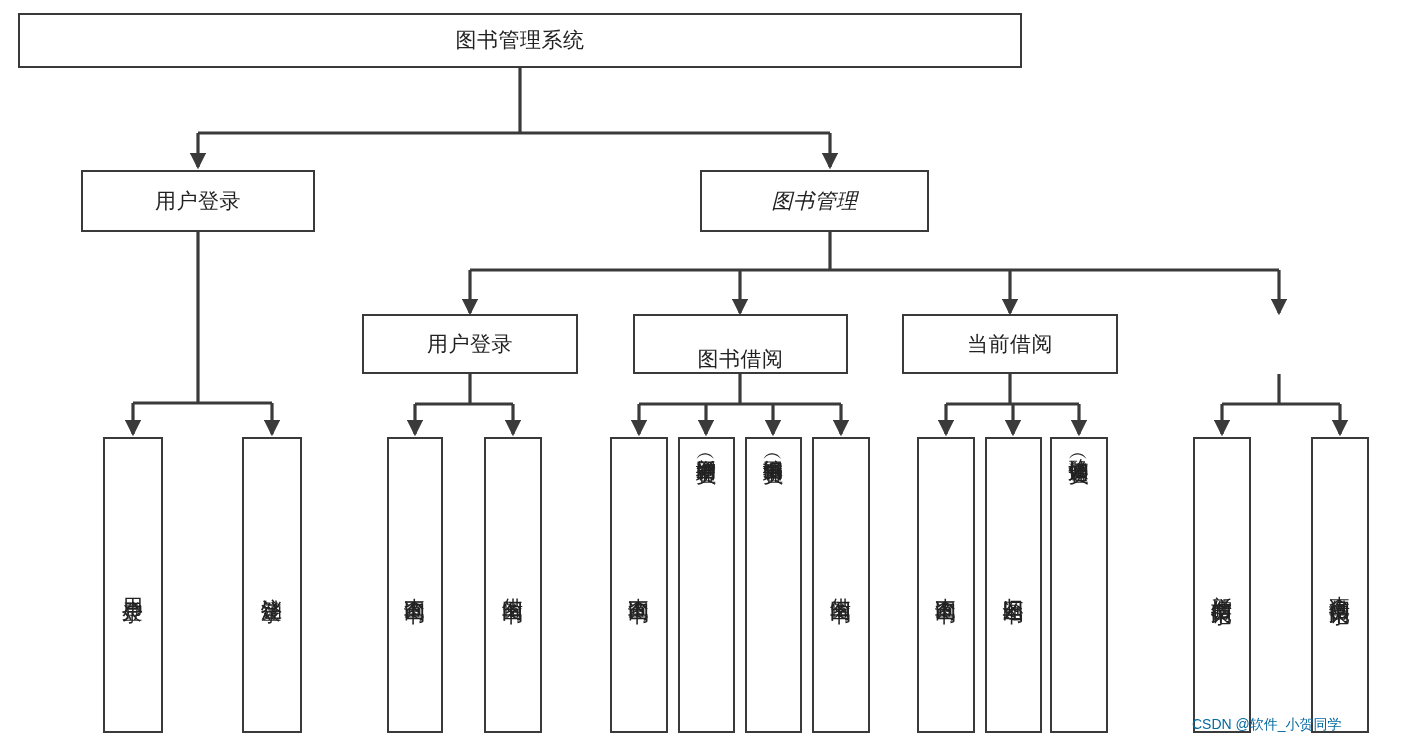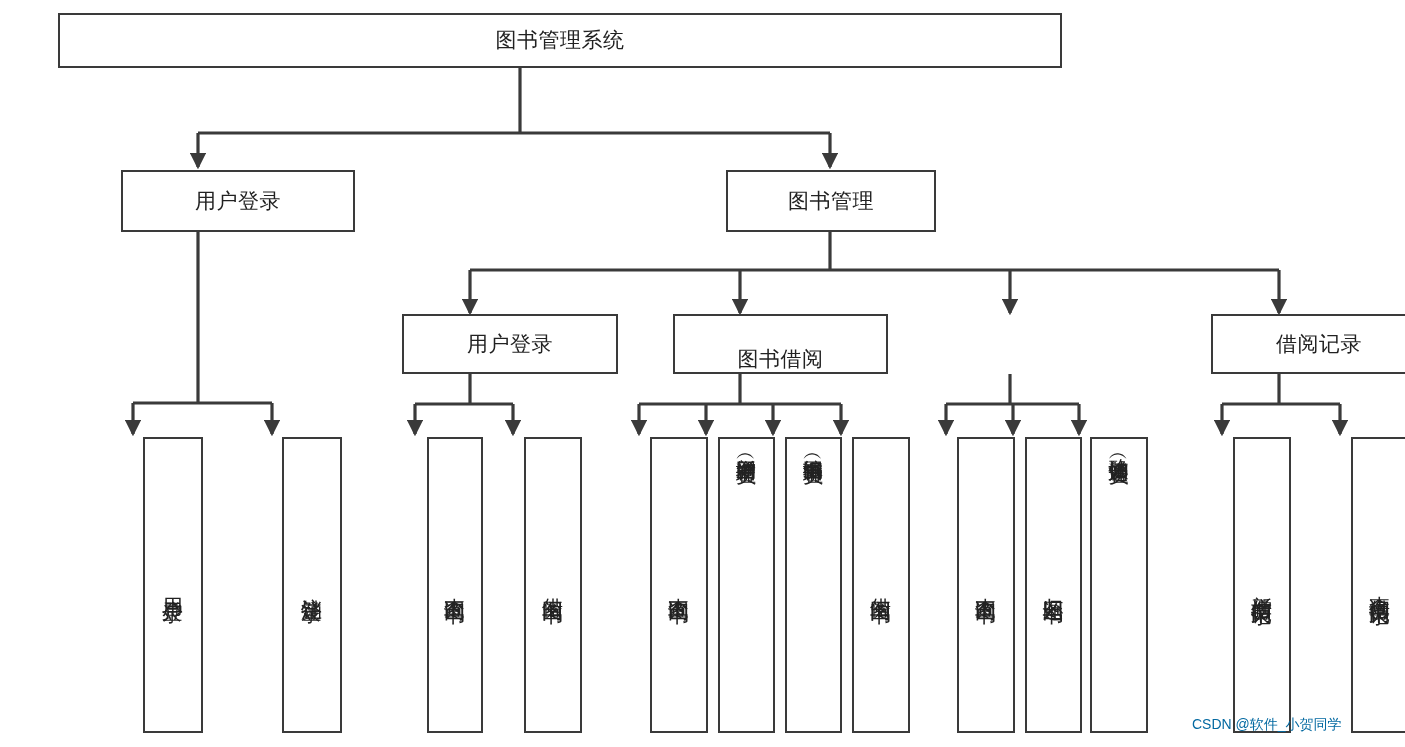--- a/index.html
+++ b/index.html
@@ -27,21 +27,20 @@
   }
   .node {
     position: absolute;
     box-sizing: border-box;
     border: 2.5px solid #3a3a3a;
     background: #ffffff;
     display: flex;
     align-items: center;
     justify-content: center;
     color: #222222;
-    margin-left: 40px;
   }
   .node-label {
     display: block;
     text-align: center;
     line-height: 1.18;
     color: #222222;
   }
   
   .node.horiz .node-label {
     font-size: 21px;
@@ -136,32 +135,32 @@
     </g>
   </svg>
 
   <div class="node horiz root" style="left:18px; top:13px; width:1004px; height:55px;">
     <span class="node-label">图书管理系统</span>
   </div>
 
   <div class="node horiz" style="left:81px; top:170px; width:234px; height:62px;">
     <span class="node-label">用户登录</span>
   </div>
-  <div class="node horiz" style="left:686px; top:170px; width:210px; height:62px;">
+  <div class="node horiz" style="left:700px; top:170px; width:229px; height:62px;font-style:italic;">
     <span class="node-label">图书管理</span>
   </div>
 
   <div class="node horiz" style="left:362px; top:314px; width:216px; height:60px;">
     <span class="node-label">用户登录</span>
   </div>
   <div class="node horiz" style="left:633px; top:314px; width:215px; height:60px;align-items:flex-end;">
     <span class="node-label">图书借阅</span>
   </div>
-  <div class="node horiz" style="left:1171px; top:314px; width:216px; height:60px;">
-    <span class="node-label">借阅记录</span>
+  <div class="node horiz" style="left:902px; top:314px; width:216px; height:60px;">
+    <span class="node-label">当前借阅</span>
   </div>
 
   <div class="node vert midpad" style="left:103px; top:437px; width:60px; height:296px;">
     <span class="node-label">用户登录</span>
   </div>
   <div class="node vert midpad" style="left:242px; top:437px; width:60px; height:296px;">
     <span class="node-label">注销登录</span>
   </div>
 
   <div class="node vert midpad" style="left:387px; top:437px; width:56px; height:296px;">

